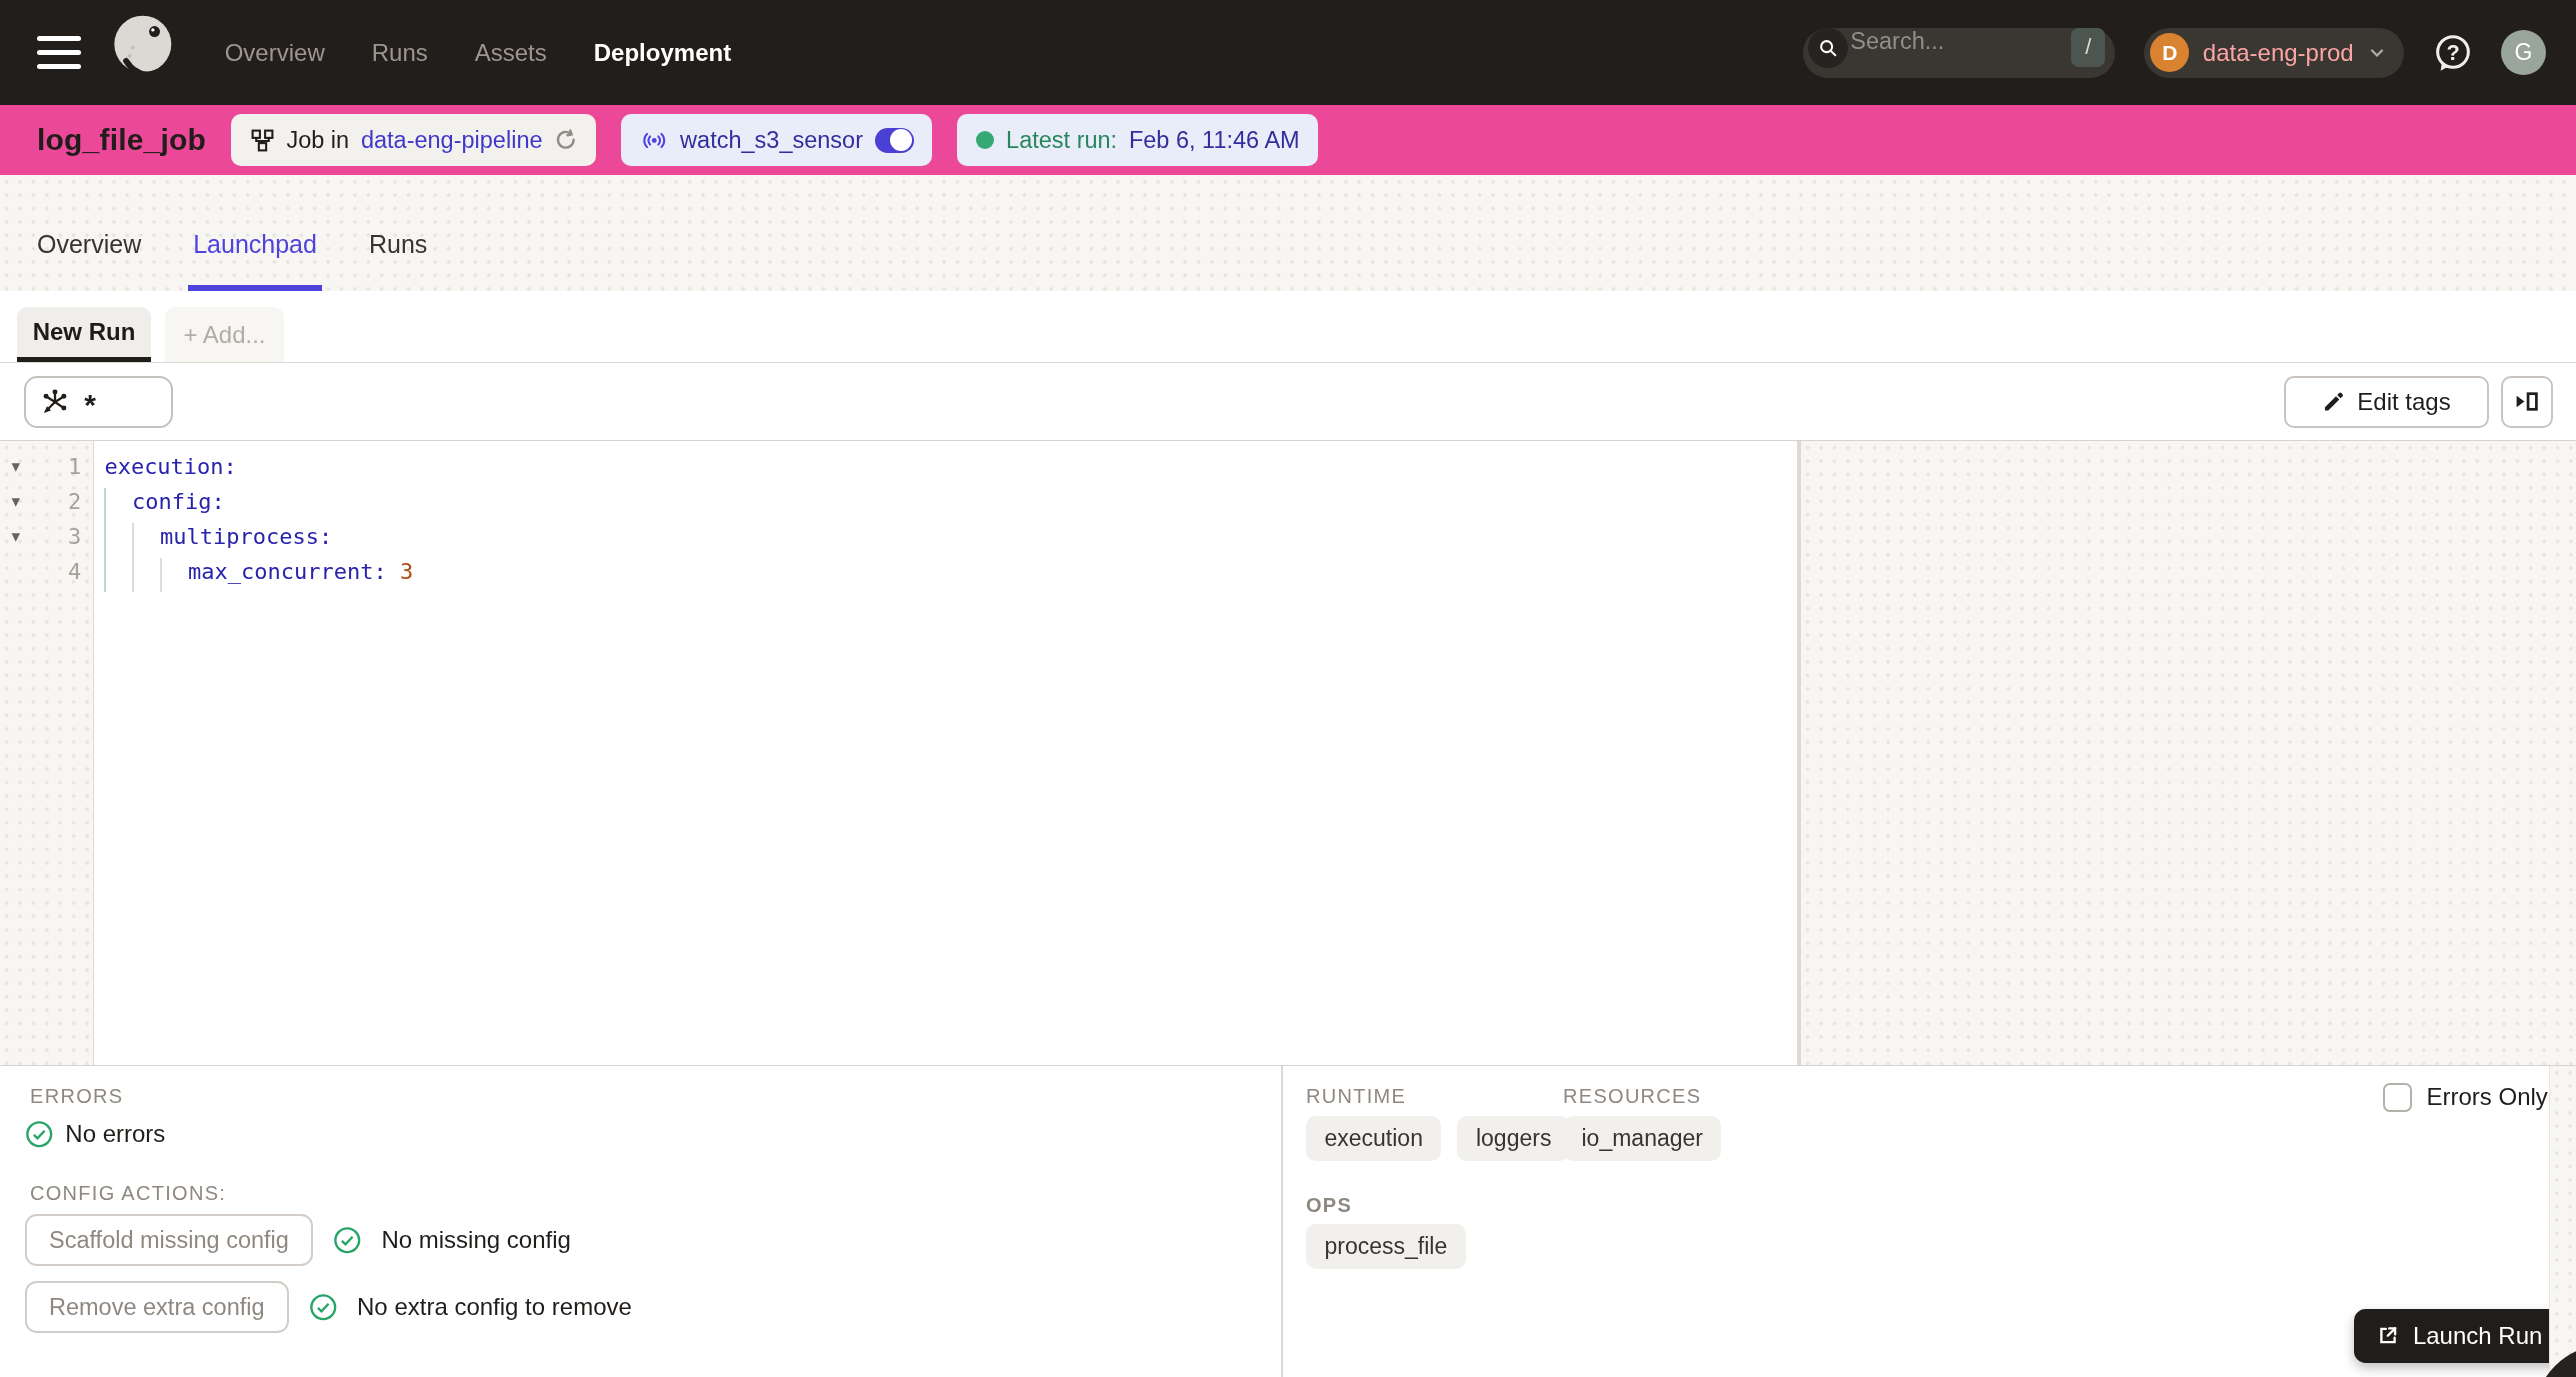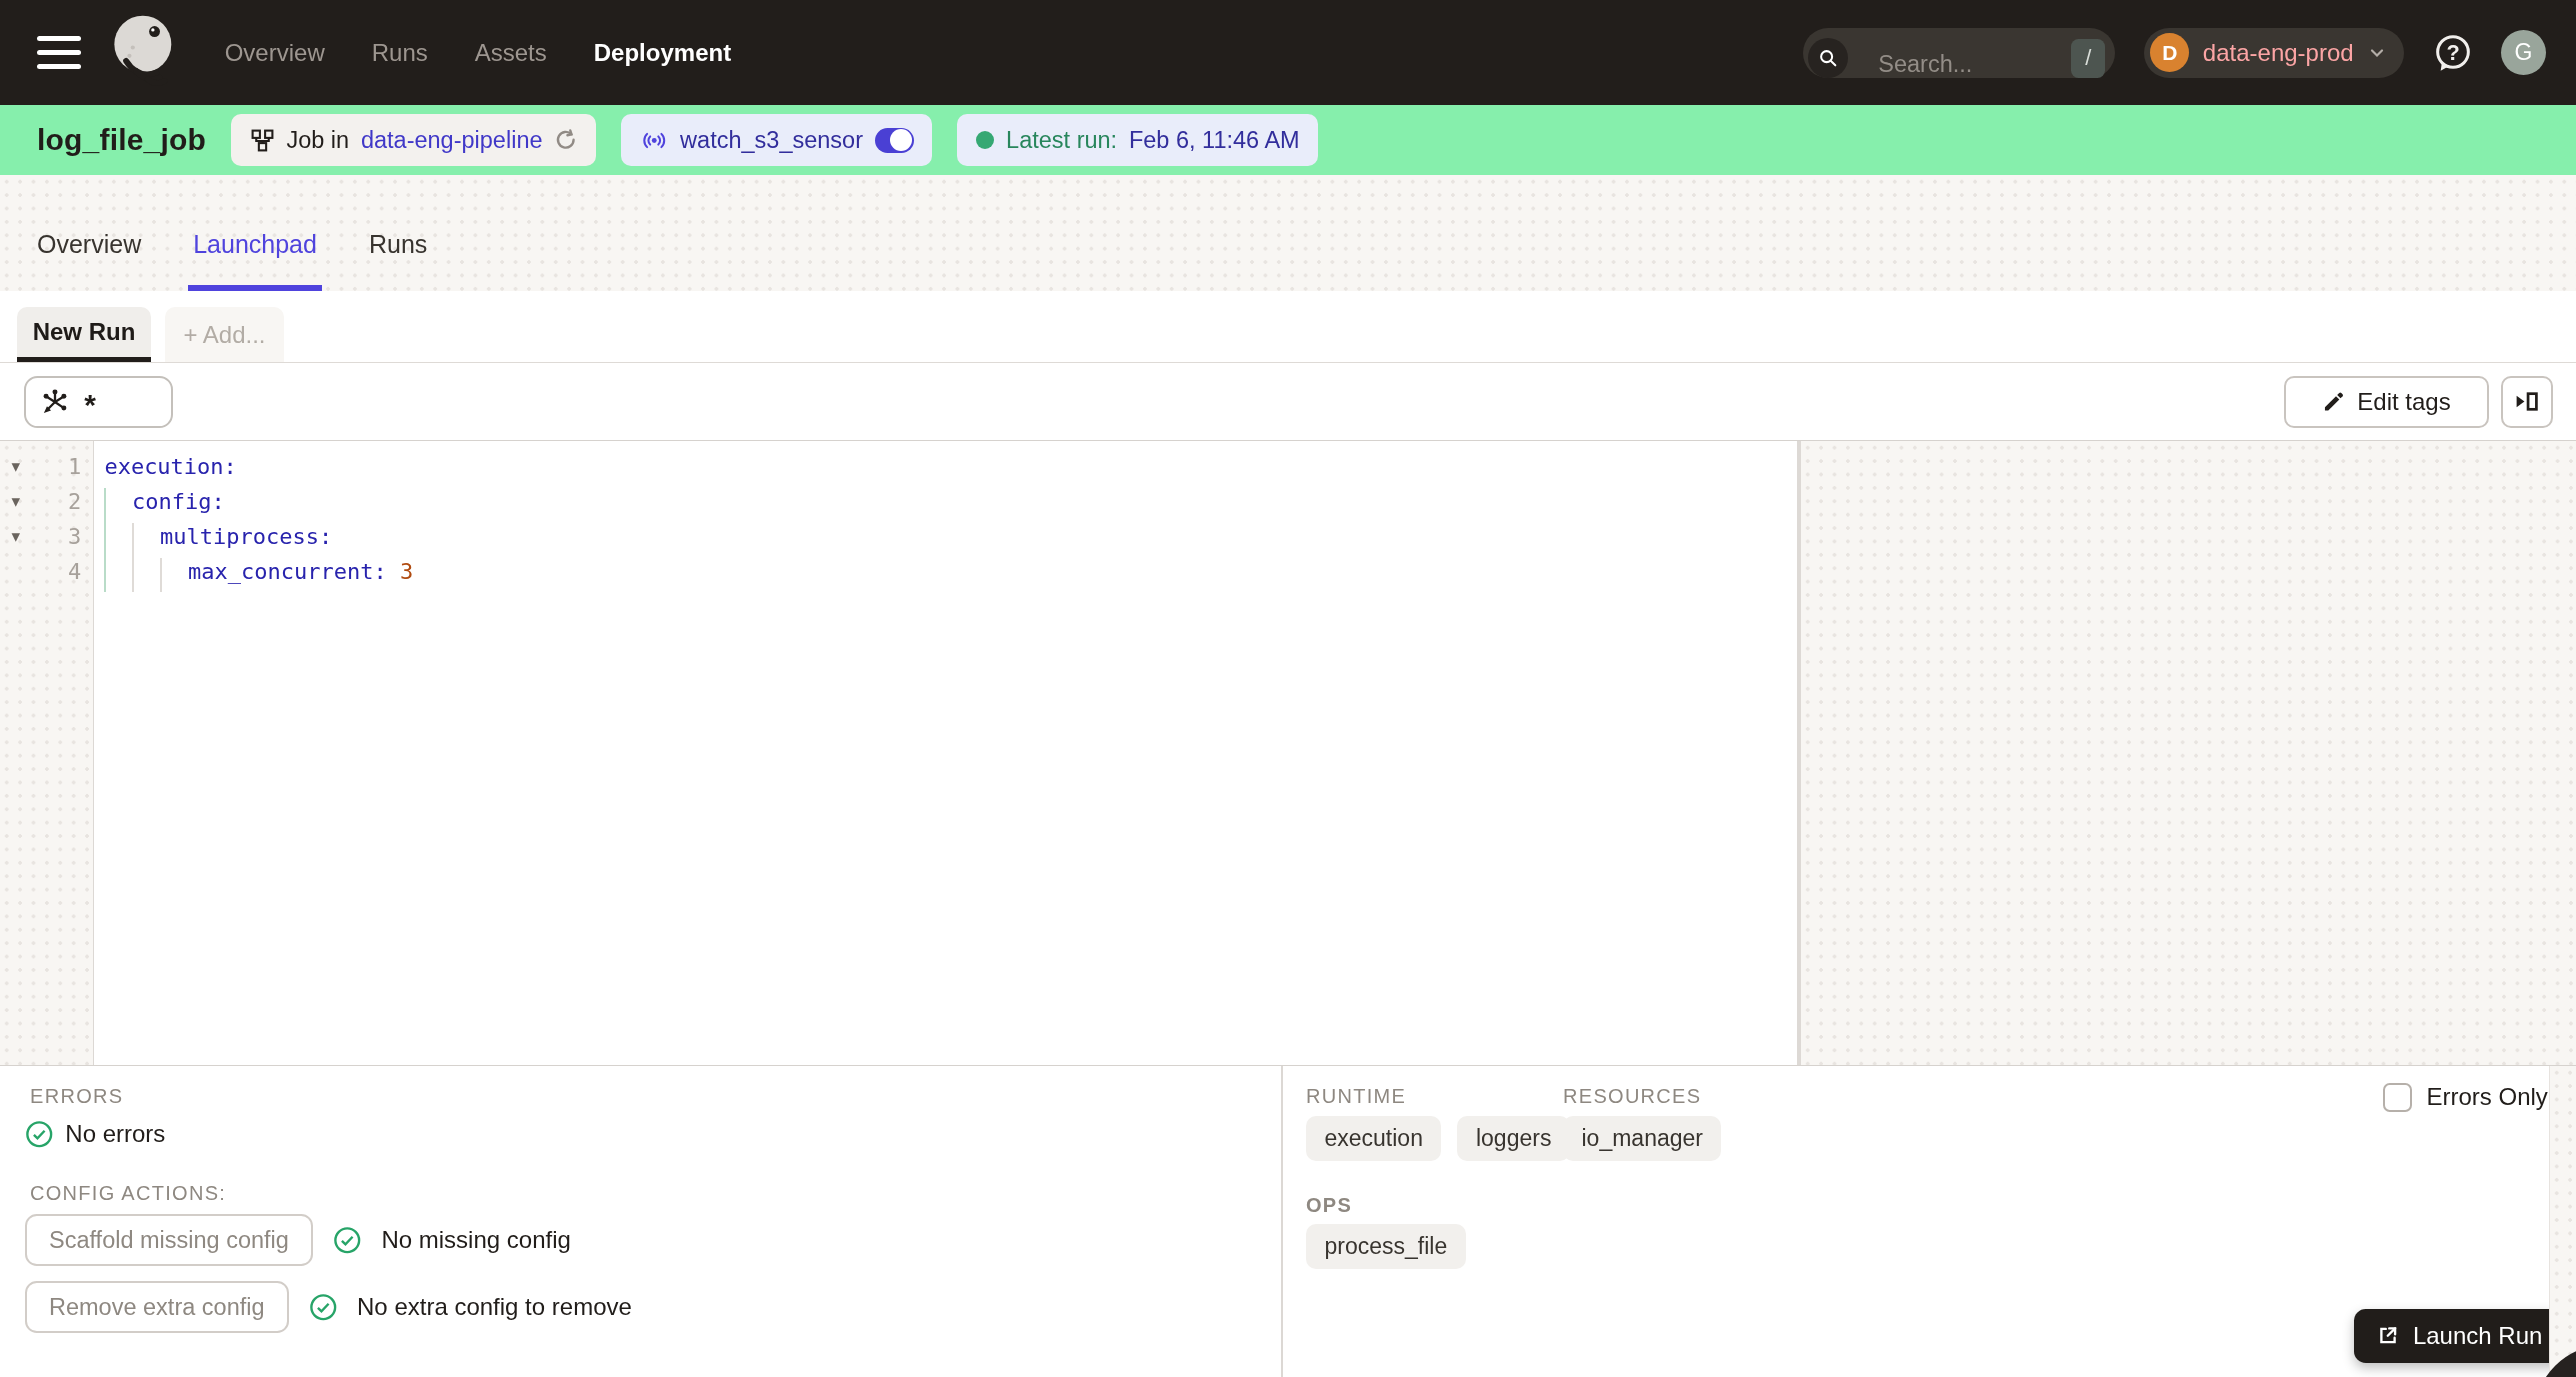--- a/index.html
+++ b/index.html
@@ -19,32 +19,32 @@
     position:absolute; top:0; left:0; width:100%; height:105px;
     background:#221e1b; display:flex; align-items:center; padding:0 30px;
   }
   .burger { width:44px; height:34px; display:flex; flex-direction:column; justify-content:space-between; cursor:pointer; margin-left:6.7px; }
   .burger span { display:block; height:5.9px; border-radius:2.5px; background:#ffffff; }
   .logo { margin-left:30px; width:67px; height:81px; }
   .mainnav { display:flex; gap:47px; margin-left:47px; font-size:24px; color:#9d9690; }
   .mainnav .nav-item { cursor:pointer; }
   .mainnav .nav-item.active { color:#ffffff; font-weight:700; }
   .topbar-right { margin-left:auto; display:flex; align-items:center; gap:28.5px; }
-  .searchpill { width:312px; height:50px; border-radius:27px; background:#3a3631; display:flex; align-items:flex-end; gap:30px; padding:0 10px 0 5px; }
+  .searchpill { width:312px; height:50px; border-radius:27px; background:#3a3631; display:flex; align-items:flex-start; gap:2px; padding:0 10px 0 5px; }
   .searchpill .magwrap { width:40px; height:40px; border-radius:50%; background:#272320; display:flex; align-items:center; justify-content:center; }
   .searchpill .ph { flex:1; font-size:23.5px; color:#938d87; }
   .searchpill .slash { width:34px; height:39px; border-radius:7.6px; background:#4d5550; color:#d9ded9; display:flex; align-items:center; justify-content:center; font-size:22px; }
   .wspill { height:50px; border-radius:27px; background:#3a3631; display:flex; align-items:center; gap:13.4px; padding:0 17px 0 6.7px; }
   .wspill .dcircle { width:39px; height:39px; border-radius:50%; background:#d9822f; color:#fff; display:flex; align-items:center; justify-content:center; font-size:21px; font-weight:700; }
   .wspill .wsname { font-size:24px; color:#fca5a5; }
   .helpicon { width:40px; height:40px; }
   .avatar { width:45px; height:45px; border-radius:50%; background:#99a59b; color:#fff; font-size:23px; display:flex; align-items:center; justify-content:center; }
 
   
-  .header { position:absolute; top:105px; left:0; width:100%; height:70px; background:#86efac; display:flex; align-items:center; padding:0 37px; gap:25px; }
+  .header { position:absolute; top:105px; left:0; width:100%; height:70px; background:#ec4899; display:flex; align-items:center; padding:0 37px; gap:25px; }
   .pagetitle { font-size:30px; font-weight:700; letter-spacing:0.2px; }
   .hpill { height:52px; border-radius:10px; display:flex; align-items:center; gap:11.8px; padding:0 18.5px; font-size:23.5px; }
   .hpill.gray { background:#f3f1ee; }
   .hpill.blue { background:#e9edfa; }
   .linkv { color:#4038c8; cursor:pointer; }
   .sensorlink { color:#322e9c; cursor:pointer; }
   .greentxt { color:#28865c; }
   .datelink { color:#322e9c; cursor:pointer; }
   .toggle { width:39px; height:25px; border-radius:13.4px; background:#4a40d4; position:relative; cursor:pointer; }
   .toggle .knob { position:absolute; right:1.7px; top:1.7px; width:22px; height:22px; border-radius:50%; background:#fff; }

